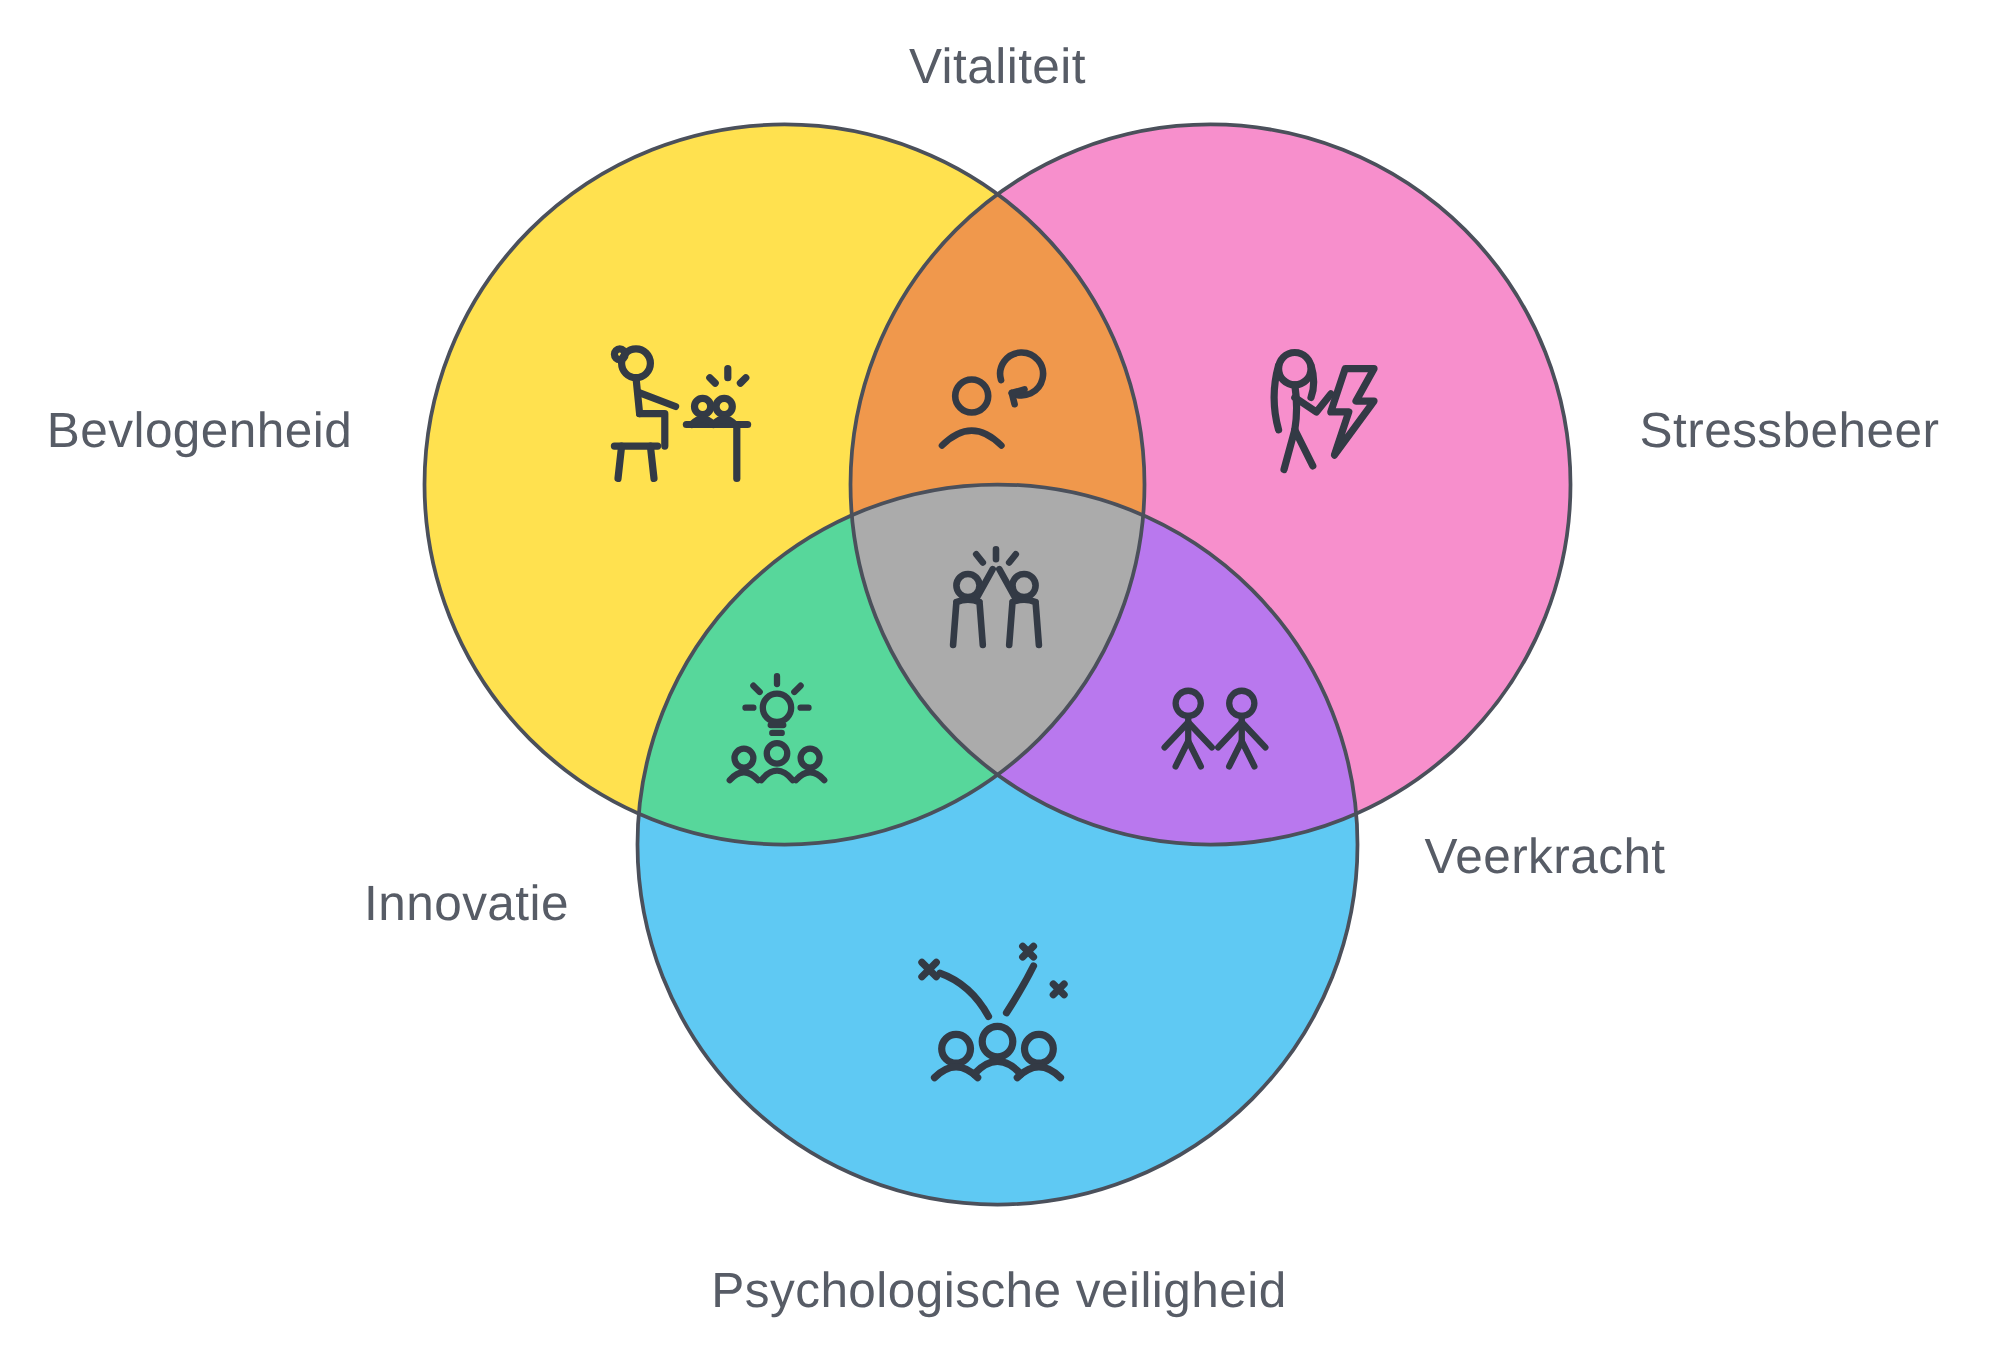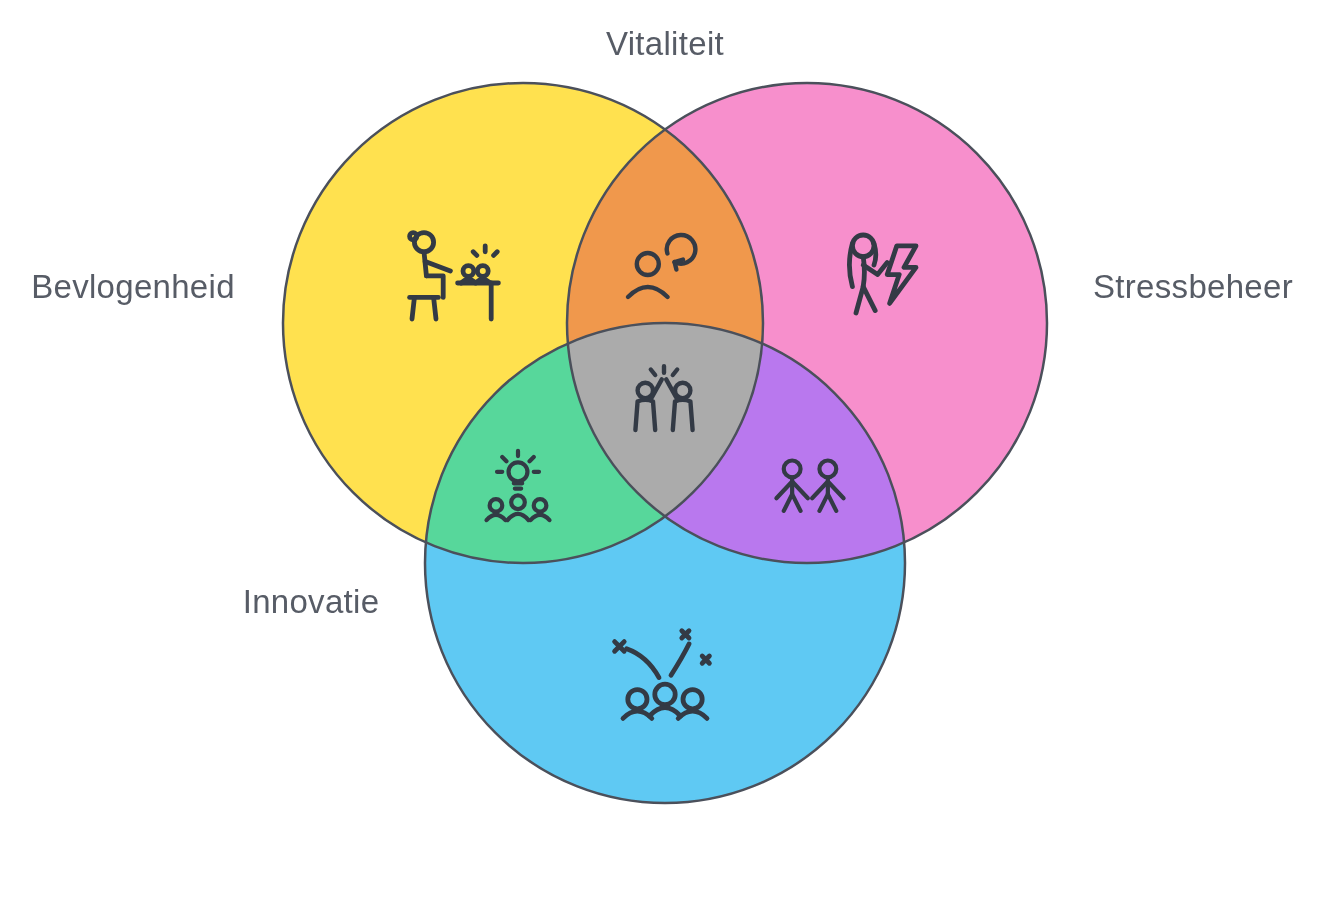--- a/index.html
+++ b/index.html
@@ -145,15 +145,17 @@
   </svg>
 
   <div class="label" style="left:665px;top:44px;">Vitaliteit</div>
 
   <div class="label" style="left:133px;top:287px;">Bevlogenheid</div>
 
   <div class="label" style="left:1193px;top:287px;">Stressbeheer</div>
 
   <div class="label" style="left:311px;top:602px;">Innovatie</div>
 
+  <div class="label" style="left:1030px;top:571px;">Veerkracht</div>
 
+  <div class="label" style="left:666px;top:860px;">Psychologische veiligheid</div>
 
 </div>
 
 </body></html>

